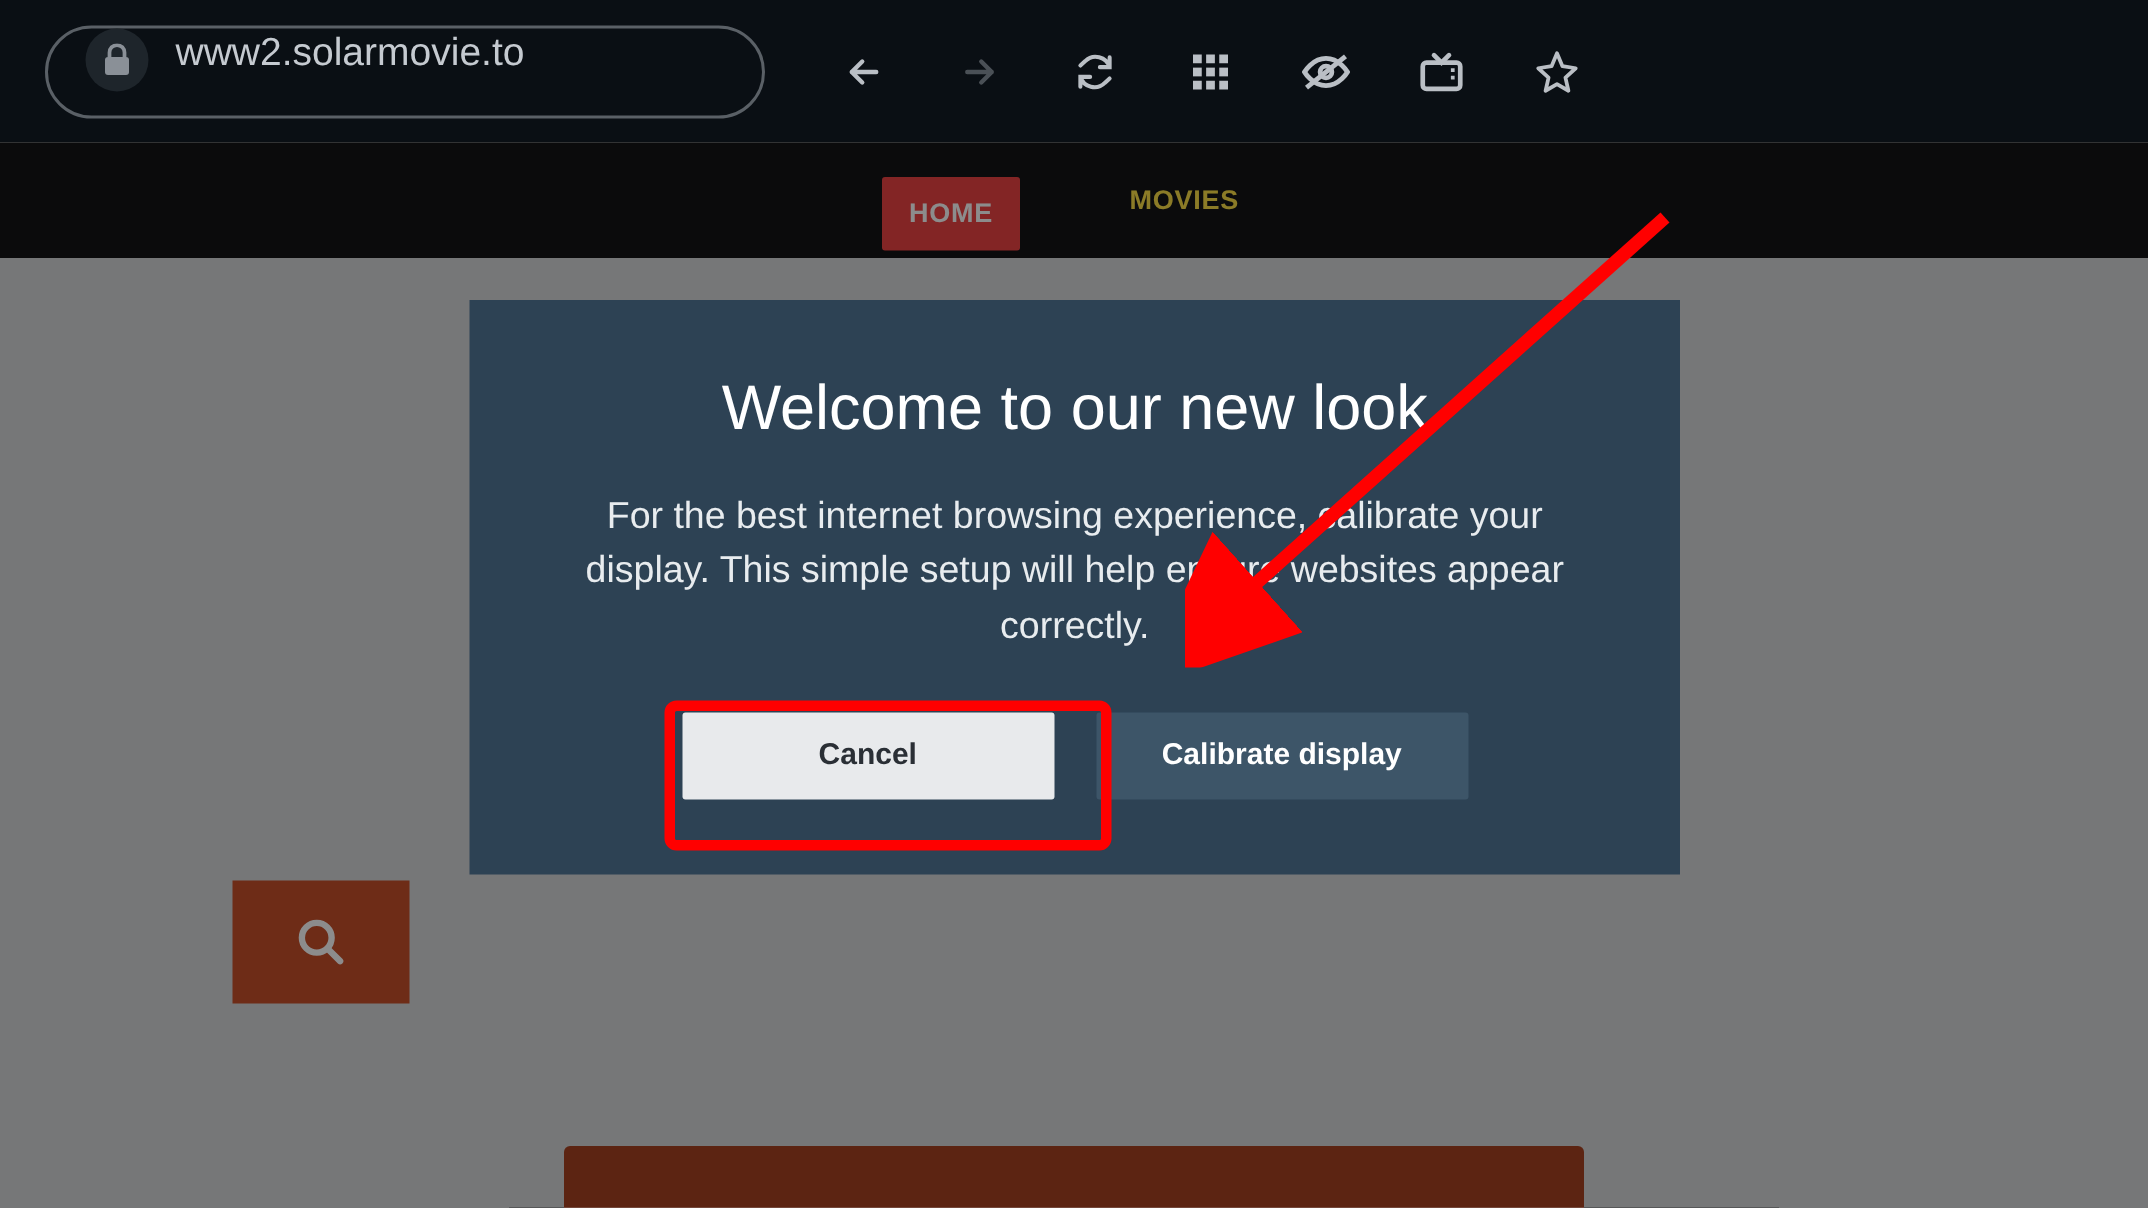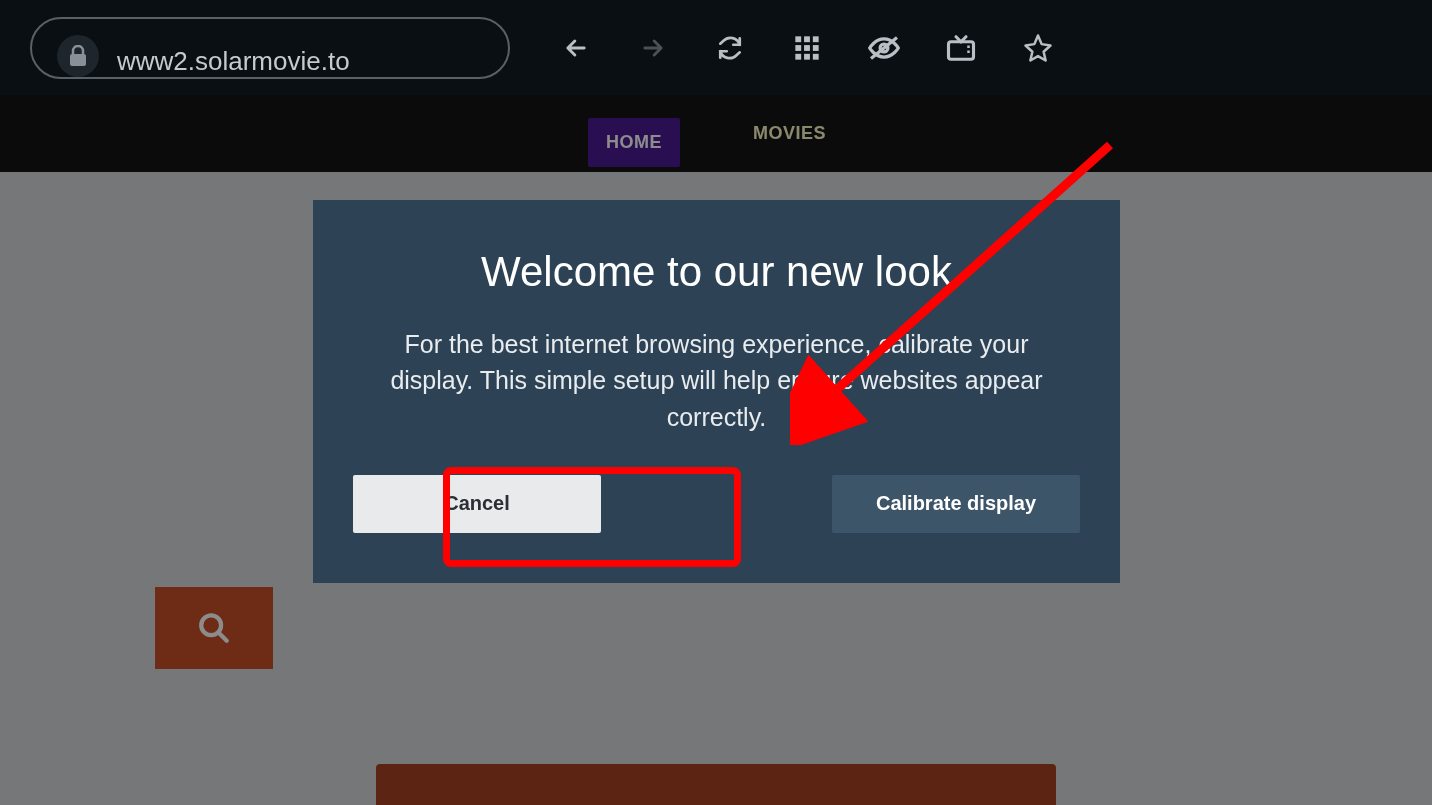--- a/index.html
+++ b/index.html
@@ -25,21 +25,21 @@
       padding: 0 30px;
       gap: 30px;
     }
     
     .url-bar {
       border: 2px solid #5a6066;
       border-radius: 32px;
       height: 62px;
       width: 480px;
       display: flex;
-      align-items: flex-end;
+      align-items: flex-start;
       padding: 0 25px;
       gap: 18px;
     }
     
     .lock-circle {
       width: 42px;
       height: 42px;
       border-radius: 50%;
       background: #1e252b;
       display: flex;
@@ -78,30 +78,30 @@
     .nav-bar {
       background: #141516;
       height: 77px;
       display: flex;
       align-items: center;
       justify-content: center;
       gap: 55px;
     }
     
     .nav-item {
-      color: #fef9c3;
+      color: #fde047;
       font-size: 18px;
       font-weight: 700;
       letter-spacing: 0.5px;
       cursor: pointer;
       padding: 14px 18px;
     }
     
     .nav-item.active {
-      background: #4c1d95;
+      background: #ef4444;
       color: #fff;
       border-radius: 2px;
       margin-top: 18px;
     }
     
     .main-area {
       padding-top: 340px;
       padding-left: 155px;
       padding-right: 155px;
     }
@@ -172,21 +172,21 @@
     .modal-body {
       color: #e8ecef;
       font-size: 25px;
       line-height: 1.45;
       margin-bottom: 40px;
       padding: 0 30px;
     }
     
     .modal-buttons {
       display: flex;
-      justify-content: space-between;
+      justify-content: center;
       gap: 28px;
       margin-top: 36px;
     }
     
     .btn {
       width: 248px;
       height: 58px;
       border: none;
       font-size: 20px;
       font-weight: 700;

